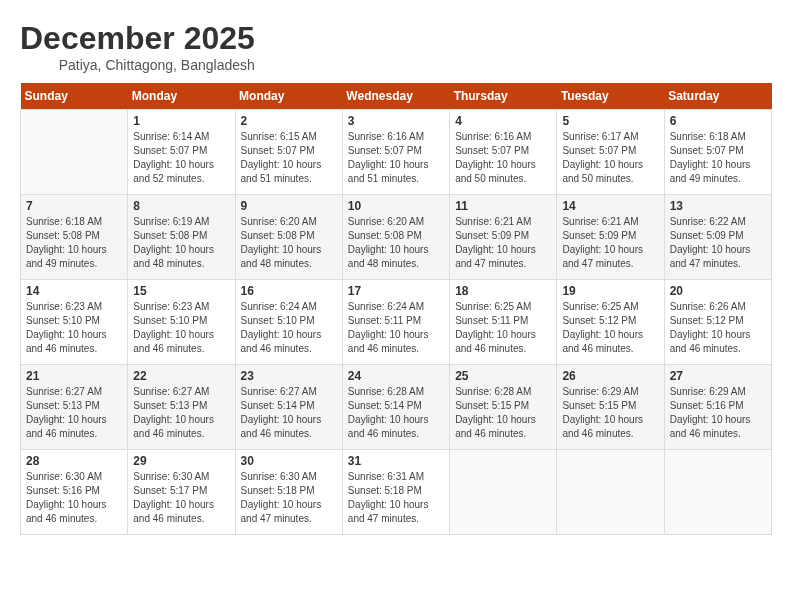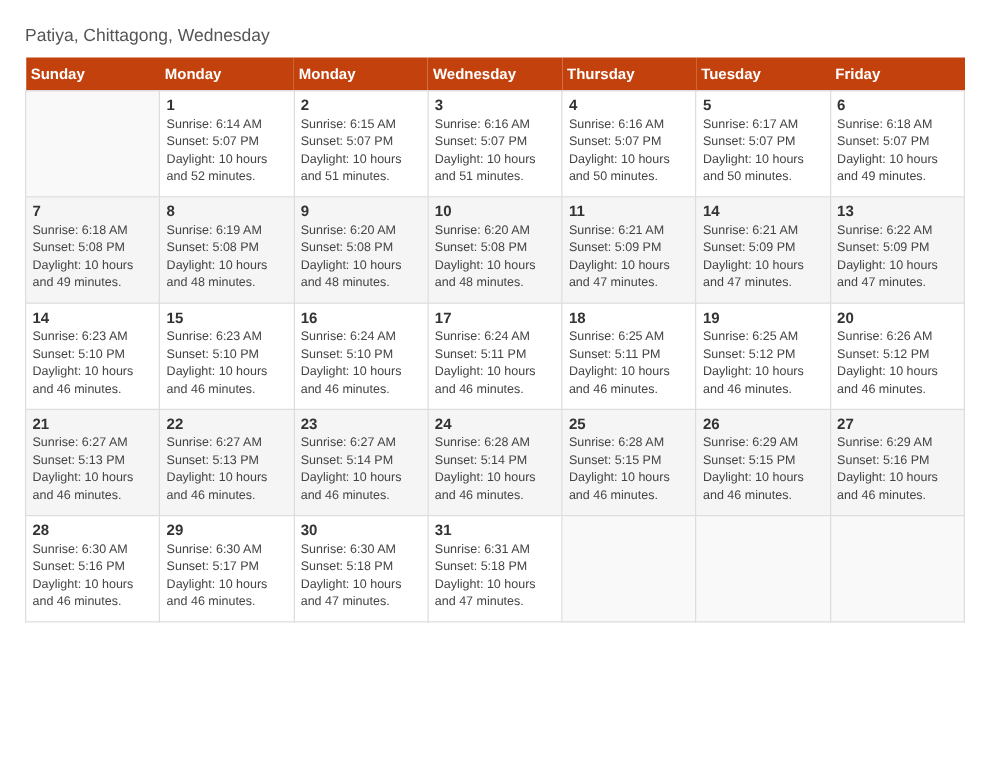--- a/index.html
+++ b/index.html
@@ -79,34 +79,35 @@
     }
     .empty-cell {
       background-color: #f9f9f9 !important;
     }
   </style>
 </head>
 <body>
 
 <div class="header-section">
   <div class="title-section">
-    <div class="subtitle">Patiya, Chittagong, Wednesday</div>
+    <div class="month-title">December 2025</div>
+    <div class="subtitle">Patiya, Chittagong, Bangladesh</div>
   </div>
 </div>
 
 <table>
   <thead>
     <tr>
     <th>Sunday</th>
         <th>Monday</th>
         <th>Monday</th>
         <th>Wednesday</th>
         <th>Thursday</th>
         <th>Tuesday</th>
-        <th>Friday</th>
+        <th>Saturday</th>
       </tr>
   </thead>
   <tbody id="calendar-body">
   <tr>
         <td class="empty-cell"></td>
         <td>
           <span class="day-number">1</span>
           <div class="day-info">Sunrise: 6:14 AM<br>Sunset: 5:07 PM<br>Daylight: 10 hours and 52 minutes.</div>
         </td>
         <td>

